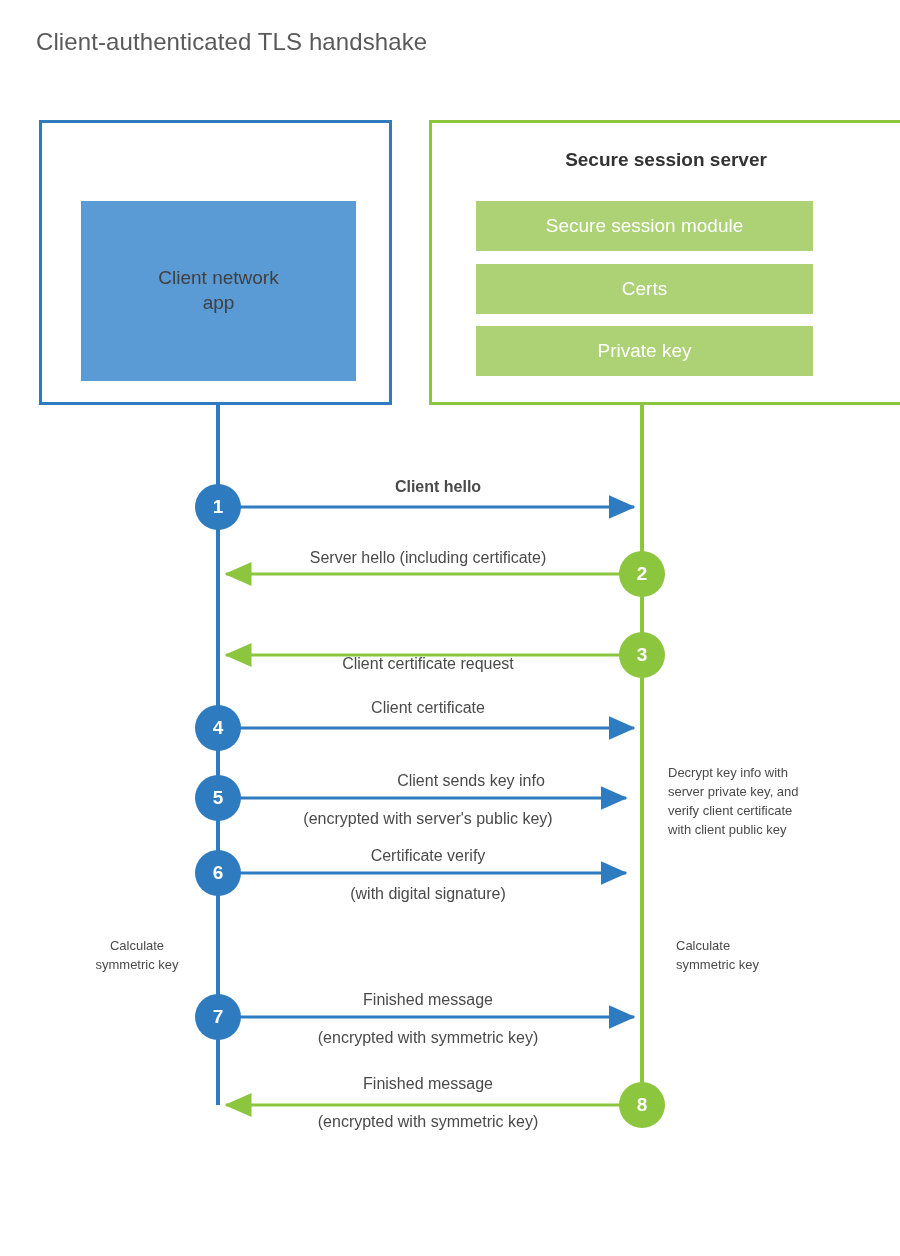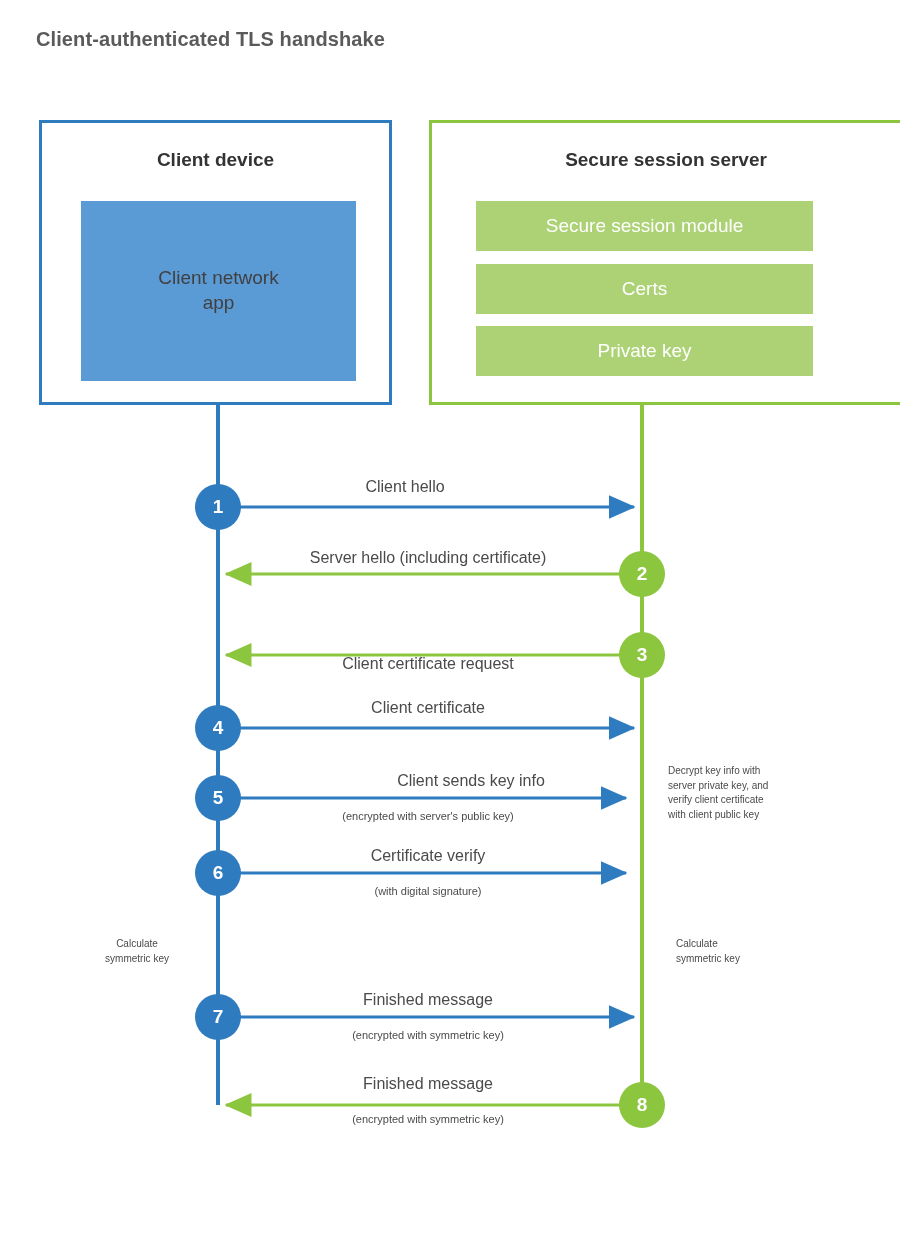--- a/index.html
+++ b/index.html
@@ -9,22 +9,22 @@
   }
   body {
     width: 900px; height: 1256px;
     position: relative;
     font-family: "Liberation Sans", sans-serif;
     overflow: hidden;
   }
   #page-title {
     position: absolute;
     left: 36px; top: 28px;
-    font-size: 20px;
-    font-weight: 700;
+    font-size: 24px;
+    font-weight: 400;
     color: #5a5a5a;
     letter-spacing: 0.1px;
     white-space: nowrap;
   }
 
   
   .actor-box {
     position: absolute;
     background: #ffffff;
   }
@@ -85,21 +85,21 @@
   .msg-label {
     position: absolute;
     font-size: 16px;
     color: #4a4a4a;
     text-align: center;
     white-space: nowrap;
     transform: translateX(-50%);
   }
   .msg-sublabel {
     position: absolute;
-    font-size: 11px;
+    font-size: 16px;
     color: #4a4a4a;
     text-align: center;
     white-space: nowrap;
     transform: translateX(-50%);
   }
   .step-num {
     position: absolute;
     width: 46px; height: 46px;
     border-radius: 50%;
     color: #ffffff;
@@ -108,35 +108,34 @@
     display: flex;
     align-items: center;
     justify-content: center;
     transform: translate(-50%, -50%);
   }
   .step-blue { background: #2E7CBF; }
   .step-green { background: #8CC63E; }
 
   .side-note {
     position: absolute;
-    font-size: 10px;
+    font-size: 13px;
     color: #4a4a4a;
     line-height: 1.45;
     white-space: pre-line;
   }
   .side-note.right-col { text-align: left; }
   .side-note.left-col { text-align: center; transform: translateX(-50%); }
 </style>
 </head>
 <body>
 
 <div id="page-title">Client-authenticated TLS handshake</div>
 
 <div class="actor-box" id="client-box">
-  <div class="actor-title">Client device</div>
   <div id="client-app">Client network
 app</div>
 </div>
 
 <div class="actor-box" id="server-box">
   <div class="actor-title">Secure session server</div>
   <div class="server-bar" id="server-bar-0">Secure session module</div>
   <div class="server-bar" id="server-bar-1">Certs</div>
   <div class="server-bar" id="server-bar-2">Private key</div>
 </div>
@@ -174,21 +173,21 @@
 
 <div class="step-num step-blue" style="left:218px; top:507px;">1</div>
 <div class="step-num step-green" style="left:642px; top:574px;">2</div>
 <div class="step-num step-green" style="left:642px; top:655px;">3</div>
 <div class="step-num step-blue" style="left:218px; top:728px;">4</div>
 <div class="step-num step-blue" style="left:218px; top:798px;">5</div>
 <div class="step-num step-blue" style="left:218px; top:873px;">6</div>
 <div class="step-num step-blue" style="left:218px; top:1017px;">7</div>
 <div class="step-num step-green" style="left:642px; top:1105px;">8</div>
 
-<div class="msg-label" style="left:405px; top:478px;">Client hello</div>
+<div class="msg-label" style="left:438px; top:478px;font-weight:bold;">Client hello</div>
 
 <div class="msg-label" style="left:428px; top:549px;">Server hello (including certificate)</div>
 
 <div class="msg-label" style="left:428px; top:628px;margin-top:27px;">Client certificate request</div>
 
 <div class="msg-label" style="left:428px; top:699px;">Client certificate</div>
 
 <div class="msg-label" style="left:428px; top:772px;margin-left:43px;">Client sends key info</div>
 <div class="msg-sublabel" style="left:428px; top:810px;">(encrypted with server's public key)</div>
 

